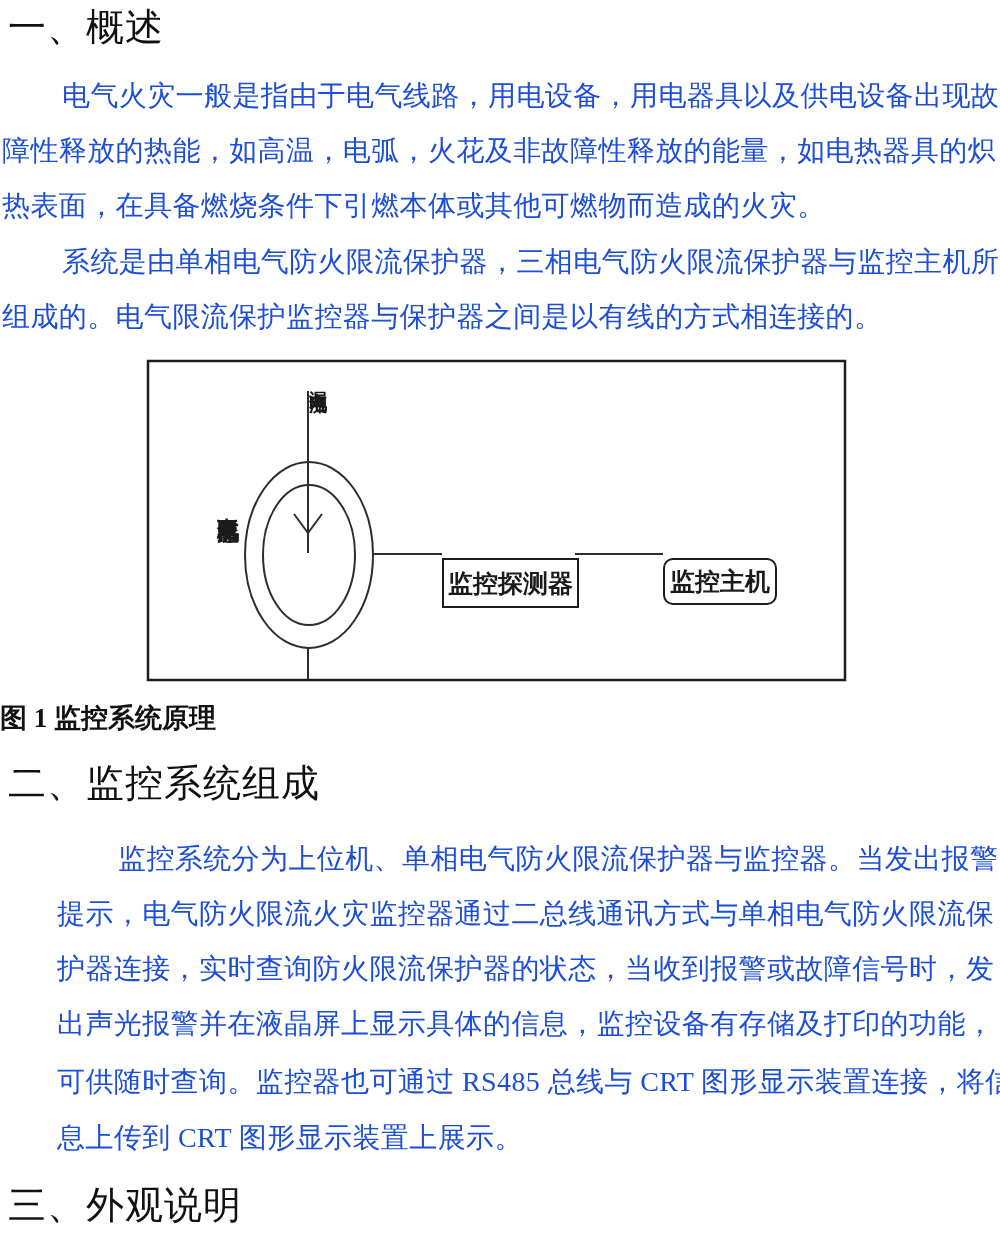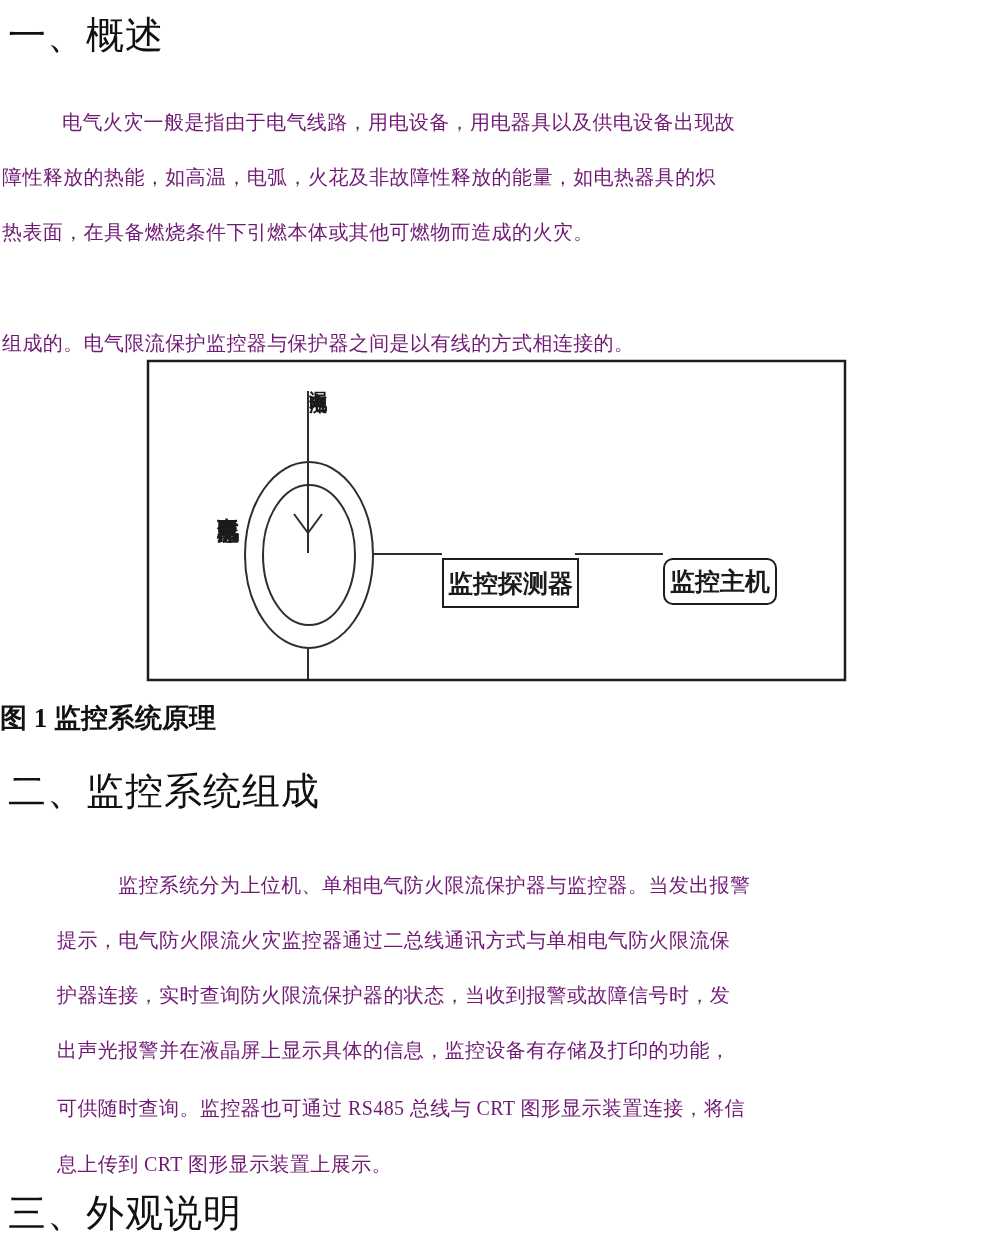--- a/index.html
+++ b/index.html
@@ -16,30 +16,28 @@
     color: #161616;
     overflow: hidden;
   }
   .h {
     position: absolute;
     font-size: 38px;
     line-height: 46px;
     white-space: nowrap;
     letter-spacing: 1px;
     color: #111111;
-    margin-top: 8px;
   }
   .t {
     position: absolute;
-    font-size: 20px;
+    font-size: 28px;
     line-height: 36px;
     letter-spacing: 0.4px;
     white-space: nowrap;
-    color: #701a75;
-    margin-top: 26px;
+    color: #1d4ed8;
   }
   .diagram-svg {
     position: absolute;
     left: 0;
     top: 0;
     pointer-events: none;
   }
   .diagram-svg .frame {
     fill: none;
     stroke: #1d1d1d;
@@ -88,20 +86,21 @@
 <body>
 
 <div class="page">
 
   <div class="h" style="left:8px; top:4px;">一、概述</div>
 
   <div class="t" style="left:62px; top:78px;">电气火灾一般是指由于电气线路，用电设备，用电器具以及供电设备出现故</div>
   <div class="t" style="left:2px; top:133px;">障性释放的热能，如高温，电弧，火花及非故障性释放的能量，如电热器具的炽</div>
   <div class="t" style="left:2px; top:188px;">热表面，在具备燃烧条件下引燃本体或其他可燃物而造成的火灾。</div>
 
+  <div class="t" style="left:62px; top:244px;">系统是由单相电气防火限流保护器，三相电气防火限流保护器与监控主机所</div>
   <div class="t" style="left:2px; top:299px;">组成的。电气限流保护监控器与保护器之间是以有线的方式相连接的。</div>
 
   <svg class="diagram-svg" width="1000" height="1242" viewBox="0 0 1000 1242">
     <rect class="frame" x="148" y="361" width="697" height="319"></rect>
     <ellipse class="stroke" cx="309" cy="555" rx="64" ry="93"></ellipse>
     <ellipse class="stroke" cx="309" cy="555" rx="46" ry="70"></ellipse>
     <line class="stroke" x1="308" y1="391" x2="308" y2="553"></line>
     <line class="stroke" x1="294" y1="514" x2="308" y2="533"></line>
     <line class="stroke" x1="322" y1="514" x2="308" y2="533"></line>
     <line class="stroke" x1="308" y1="648" x2="308" y2="679"></line>

